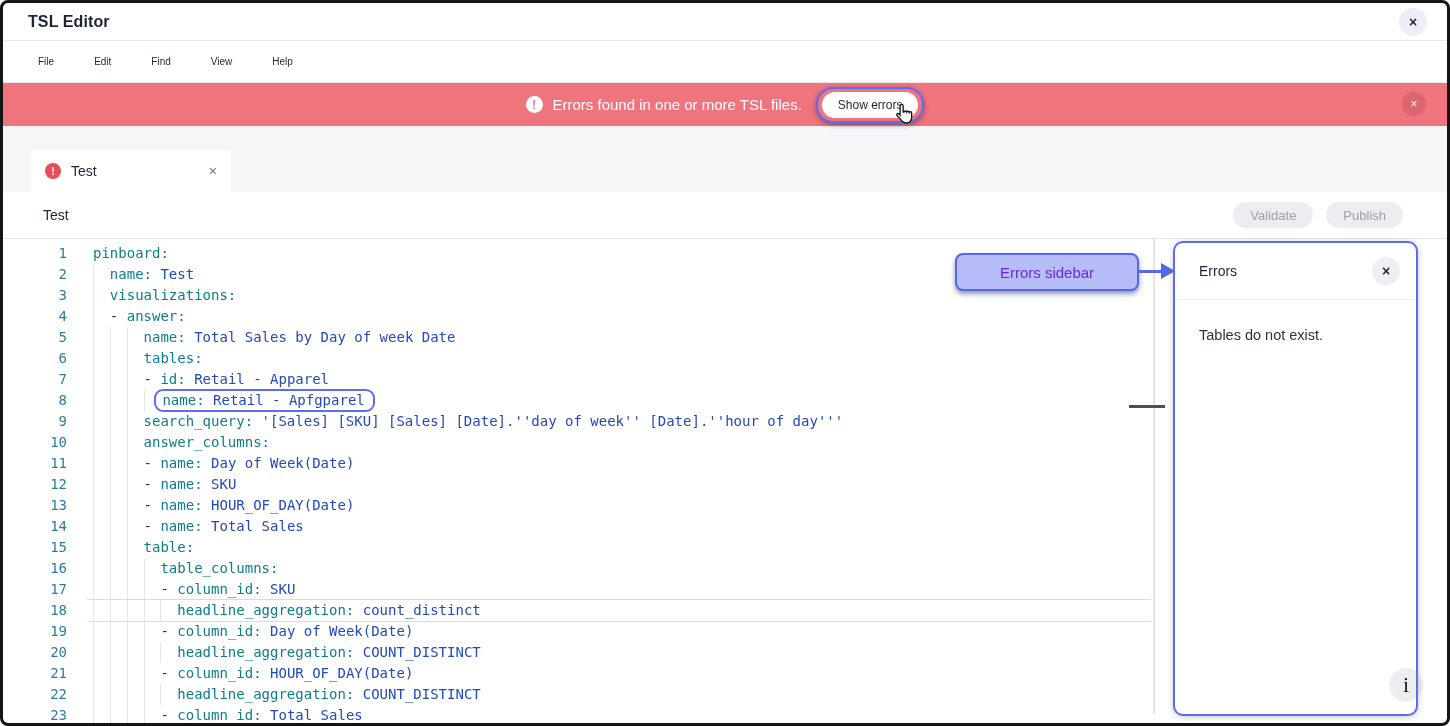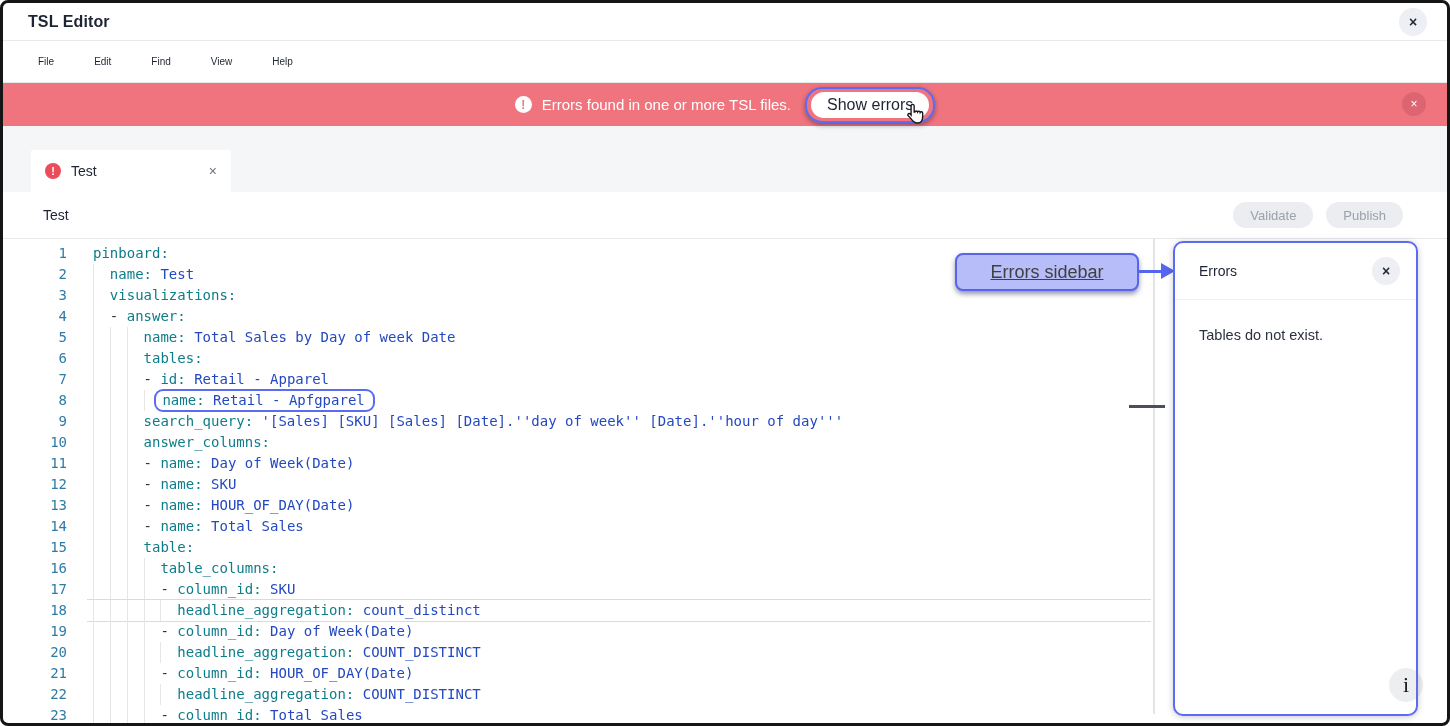--- a/index.html
+++ b/index.html
@@ -26,21 +26,21 @@
 
   
   .banner { height:43px; background:var(--banner-red); display:flex; align-items:center;
     justify-content:center; position:relative; color:#fff; }
   .banner-icon { width:17px; height:17px; border-radius:50%; background:#fff; color:var(--banner-red);
     font-size:12px; font-weight:700; display:flex; align-items:center; justify-content:center; margin-right:10px; }
   .banner-msg { font-size:15px; }
   .ring { margin-left:14px; border:2.5px solid var(--accent); border-radius:17px; padding:3px 4px;
     position:relative; box-shadow:0 2px 5px rgba(20,20,40,.45); }
   .show-errors { background:#fff; border:none; border-radius:13px; height:26px; padding:0 16px;
-    font-size:16px; color:#1d2433; font-family:"Liberation Sans",sans-serif; cursor:pointer; }
+    font-size:12px; color:#1d2433; font-family:"Liberation Sans",sans-serif; cursor:pointer; }
   .hand-cursor { position:absolute; right:6px; bottom:-9px; }
   .banner-close { position:absolute; right:21px; top:9px; width:24px; height:24px; border-radius:50%;
     background:#dd6571; border:none; color:#fff; font-size:12px; display:flex; align-items:center;
     justify-content:center; cursor:pointer; }
 
   
   .tabstrip { height:66px; background:#f5f6f8; display:flex; align-items:flex-end; padding-left:28px; }
   .tab { width:200px; height:42px; background:#fff; display:flex; align-items:center;
     padding:0 14px; border-radius:2px 2px 0 0; cursor:pointer; }
   .tab-badge { width:16px; height:16px; border-radius:50%; background:var(--badge-red); color:#fff;
@@ -85,21 +85,21 @@
   .panel-body b { color:#1c2333; }
   .info-glyph { position:absolute; right:-7px; bottom:12px; width:34px; height:34px; border-radius:50%;
     background:rgba(130,135,150,.14); display:flex; align-items:center; justify-content:center;
     font-family:"Liberation Serif",serif; font-size:22px; color:#15181f; }
 
   
   .callout { position:absolute; left:952px; top:250px; width:184px; height:38px;
     background:#b7bdf8; border:2px solid #5565ee; border-radius:8px;
     display:flex; align-items:center; justify-content:center;
     box-shadow:0 3px 5px rgba(40,45,90,.5); }
-  .callout-label { font-size:18px; color:#404040;text-decoration:underline; }
+  .callout-label { font-size:15px; color:#6d28d9; }
   .callout-line { position:absolute; left:1136px; top:267px; width:24px; height:3px; background:#5565ee; }
   .callout-arrowhead { position:absolute; left:1158px; top:260px; width:0; height:0;
     border-left:14px solid #5565ee; border-top:8px solid transparent; border-bottom:8px solid transparent; }
 </style>
 </head>
 <body>
 
 <div class="window">
 
   <div class="titlebar">

